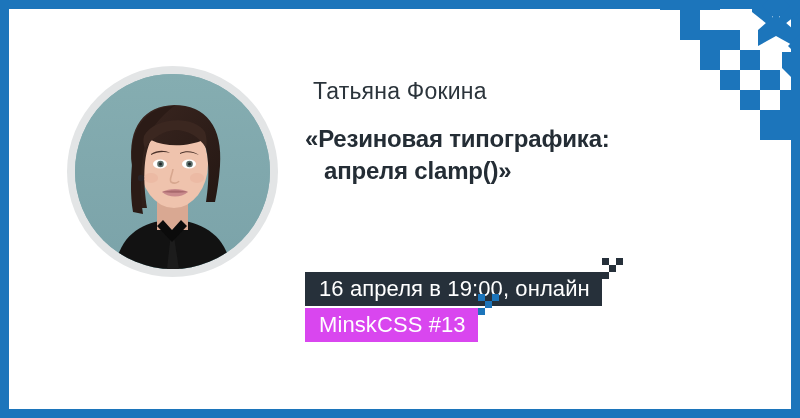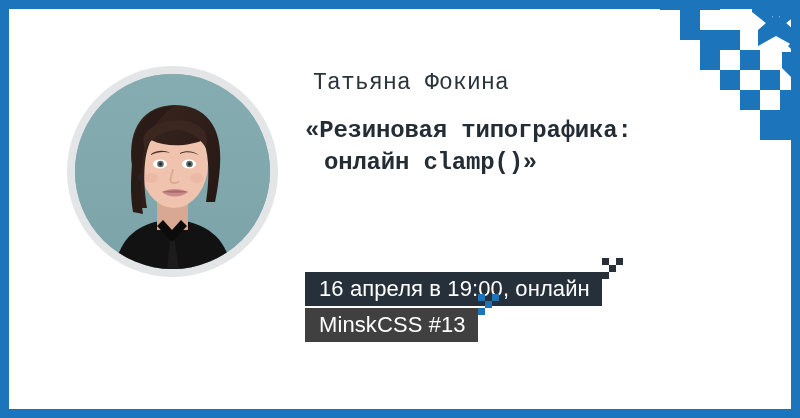--- a/index.html
+++ b/index.html
@@ -59,23 +59,22 @@
     border-radius: 50%;
     overflow: hidden;
     background: #7fa8ad;
   }
   .portrait-svg { display: block; width: 195px; height: 195px; }
 
   
   .content {
     position: absolute;
     left: 305px;
-    top: 70px;
+    top: 78px;
     width: 470px;
-    font-family: Liberation Mono, monospace;
   }
   .speaker-name {
     font-size: 23px;
     line-height: 1.2;
     color: #2b343b;
     letter-spacing: 0.2px;
     margin: 0 0 17px 8px;
     font-weight: 400;
   }
   .talk-title {
@@ -99,21 +98,21 @@
     display: inline-block;
     color: #ffffff;
     font-size: 22px;
     line-height: 34px;
     height: 34px;
     padding: 0 12px 0 14px;
     white-space: nowrap;
     letter-spacing: 0.1px;
   }
   .badge-date { background: #26303a; }
-  .badge-event { background: #404040; }
+  .badge-event { background: #d946ef; }
   .badge-row2 { margin-top: 2px; }
 
   
   .pix {
     position: absolute;
     width: 7px;
     height: 7px;
   }
   .badge-date .pix { background: #26303a; }
   .badge-event .pix { background: #1C75BB; }
@@ -221,21 +220,21 @@
 
         <path d="M 82 152 L 97 168 L 112 152 L 106 146 L 97 156 L 88 146 Z" fill="#0b0b0b"></path>
       </svg>
     </div>
   </div>
 
   <div class="content">
     <div class="speaker-name">Татьяна Фокина</div>
     <h1 class="talk-title">
       <span class="line-1">«Резиновая типографика:</span>
-      <span class="line-2">онлайн clamp()»</span>
+      <span class="line-2">апреля clamp()»</span>
     </h1>
   </div>
 
   <div class="badges">
     <div>
       <span class="badge badge-date">16 апреля в 19:00, онлайн<span class="pix pix-a"></span><span class="pix pix-b"></span><span class="pix pix-c"></span><span class="pix pix-d"></span></span>
     </div>
     <div class="badge-row2">
       <span class="badge badge-event">MinskCSS #13<span class="pix pix-a"></span><span class="pix pix-b"></span><span class="pix pix-c"></span><span class="pix pix-d"></span></span>
     </div>

